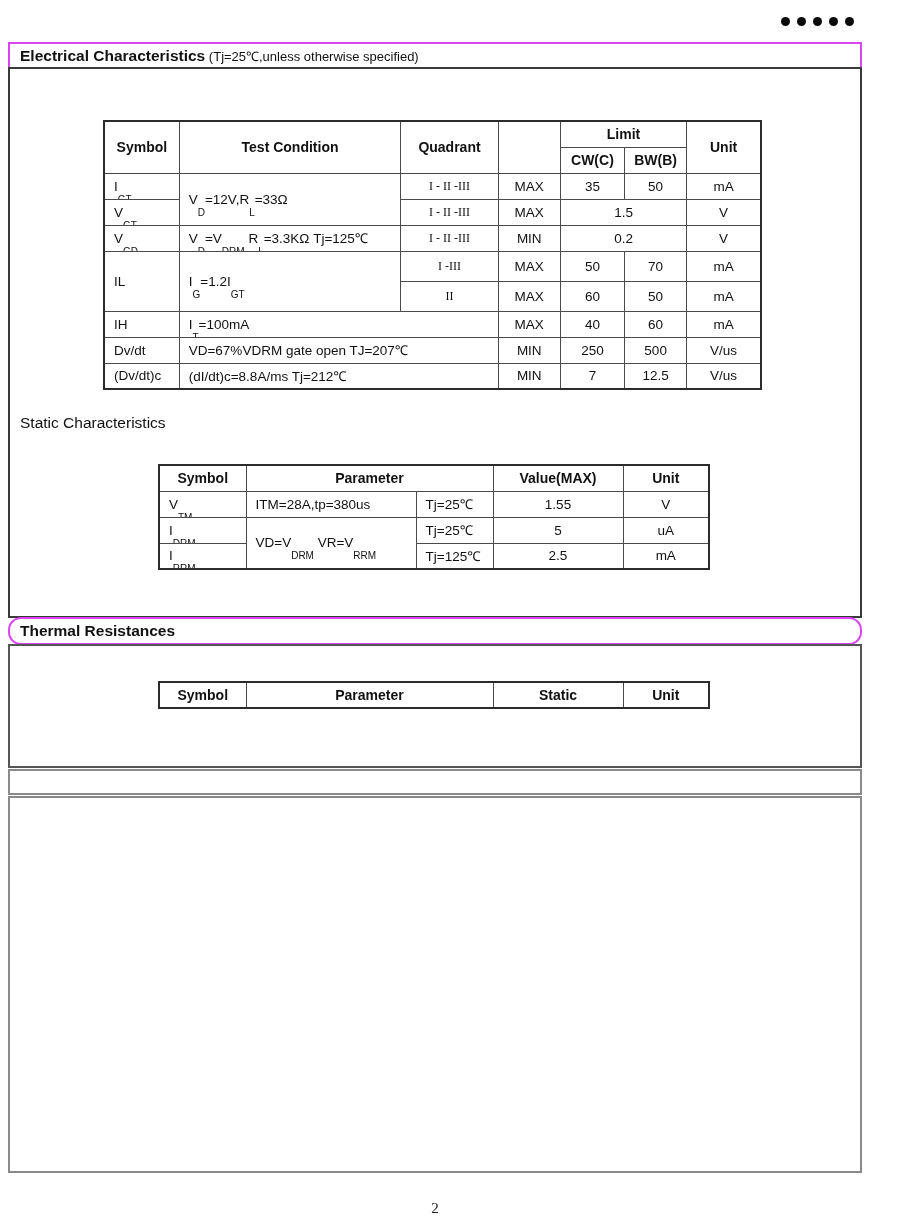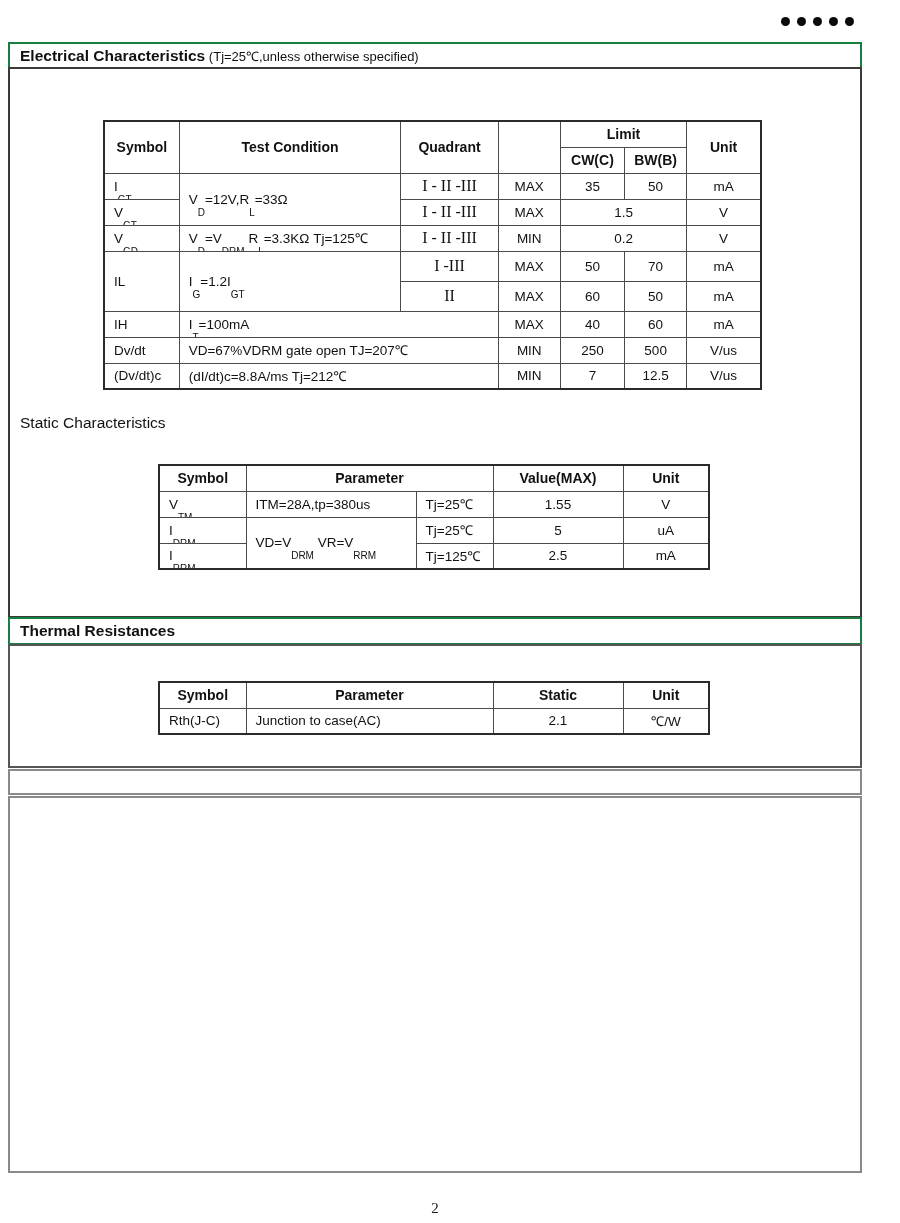--- a/index.html
+++ b/index.html
@@ -4,37 +4,37 @@
 <style>
   html,body{margin:0;padding:0;background:#fff;}
   #page{position:relative;width:900px;height:1223px;background:#ffffff;
         font-family:"Liberation Sans",sans-serif;color:#111;overflow:hidden;}
 
   
   .dots{position:absolute;left:781px;top:17px;display:flex;gap:7px;}
   .dot{width:9px;height:9px;border-radius:50%;background:#0a0a0a;}
 
   
-  .bar{position:absolute;left:8px;width:854px;border:2px solid #15803d;background:#fff;
+  .bar{position:absolute;left:8px;width:854px;border:2px solid #d946ef;background:#fff;
        display:flex;align-items:center;box-sizing:border-box;}
   .bar .t{font-weight:bold;font-size:15.5px;padding-left:10px;white-space:pre;}
   .bar .s{font-size:13px;white-space:pre;}
   .box{position:absolute;left:8px;width:854px;border:2px solid #3a3a3a;background:#fff;box-sizing:border-box;}
   .box.gray{border-color:#8a8a8a;}
 
   .heading{position:absolute;font-weight:normal;font-size:15.5px;}
 
   
   table{border-collapse:collapse;table-layout:fixed;background:#fff;}
   table.dt{border:2px solid #2b2b2b;}
   .dt td,.dt th{border:1px solid #4a4a4a;font-size:13.5px;font-weight:normal;
                 text-align:center;vertical-align:middle;padding:0;overflow:hidden;}
   .dt th{font-weight:bold;font-size:14px;}
   .dt td.l{text-align:left;padding-left:9px;}
-  .dt td.serif{font-family:"Liberation Serif",serif;font-size:16px;}
+  .dt td.serif{font-family:"Liberation Serif",serif;font-size:12px;}
   .dt sub{font-size:10px;line-height:0;vertical-align:baseline;position:relative;top:12px;}
 
   .pagenum{position:absolute;left:8px;width:854px;top:1200px;text-align:center;
            font-family:"Liberation Serif",serif;font-size:15px;color:#222;}
 </style>
 </head>
 <body>
 
 <div id="page">
 
@@ -176,46 +176,40 @@
     </tr>
     <tr style="height:26px">
       <td class="l"><span>I</span><sub>RRM</sub></td>
       <td class="l">Tj=125℃</td>
       <td>2.5</td>
       <td>mA</td>
     </tr>
   </tbody>
     </table>
 
-  <div class="bar" style="top:617px;height:28px;">
+  <div class="bar" style="top:617px;height:28px;border-radius:13px;">
     <span class="t">Thermal Resistances</span>
   </div>
 
   <div class="box" style="top:644px;height:124px;border-color:#555;"></div>
 
   <table class="dt" style="position:absolute;left:158px;top:681px;width:550px;">
     <colgroup>
       <col style="width:87px">
         <col style="width:247px">
         <col style="width:130px">
         <col style="width:86px">
     </colgroup>
     <tbody>
         <tr style="height:26px">
       <th>Symbol</th>
       <th>Parameter</th>
       <th>Static</th>
       <th>Unit</th>
     </tr>
-    <tr style="height:26px">
-      <td class="l">Rth(J-C)</td>
-      <td class="l">Junction to case(AC)</td>
-      <td>2.1</td>
-      <td>℃/W</td>
-    </tr>
   </tbody>
     </table>
 
   <div class="box gray" style="top:769px;height:26px;"></div>
 
   <div class="box gray" style="top:796px;height:377px;"></div>
 
   <div class="pagenum">2</div>
 
 </div>

